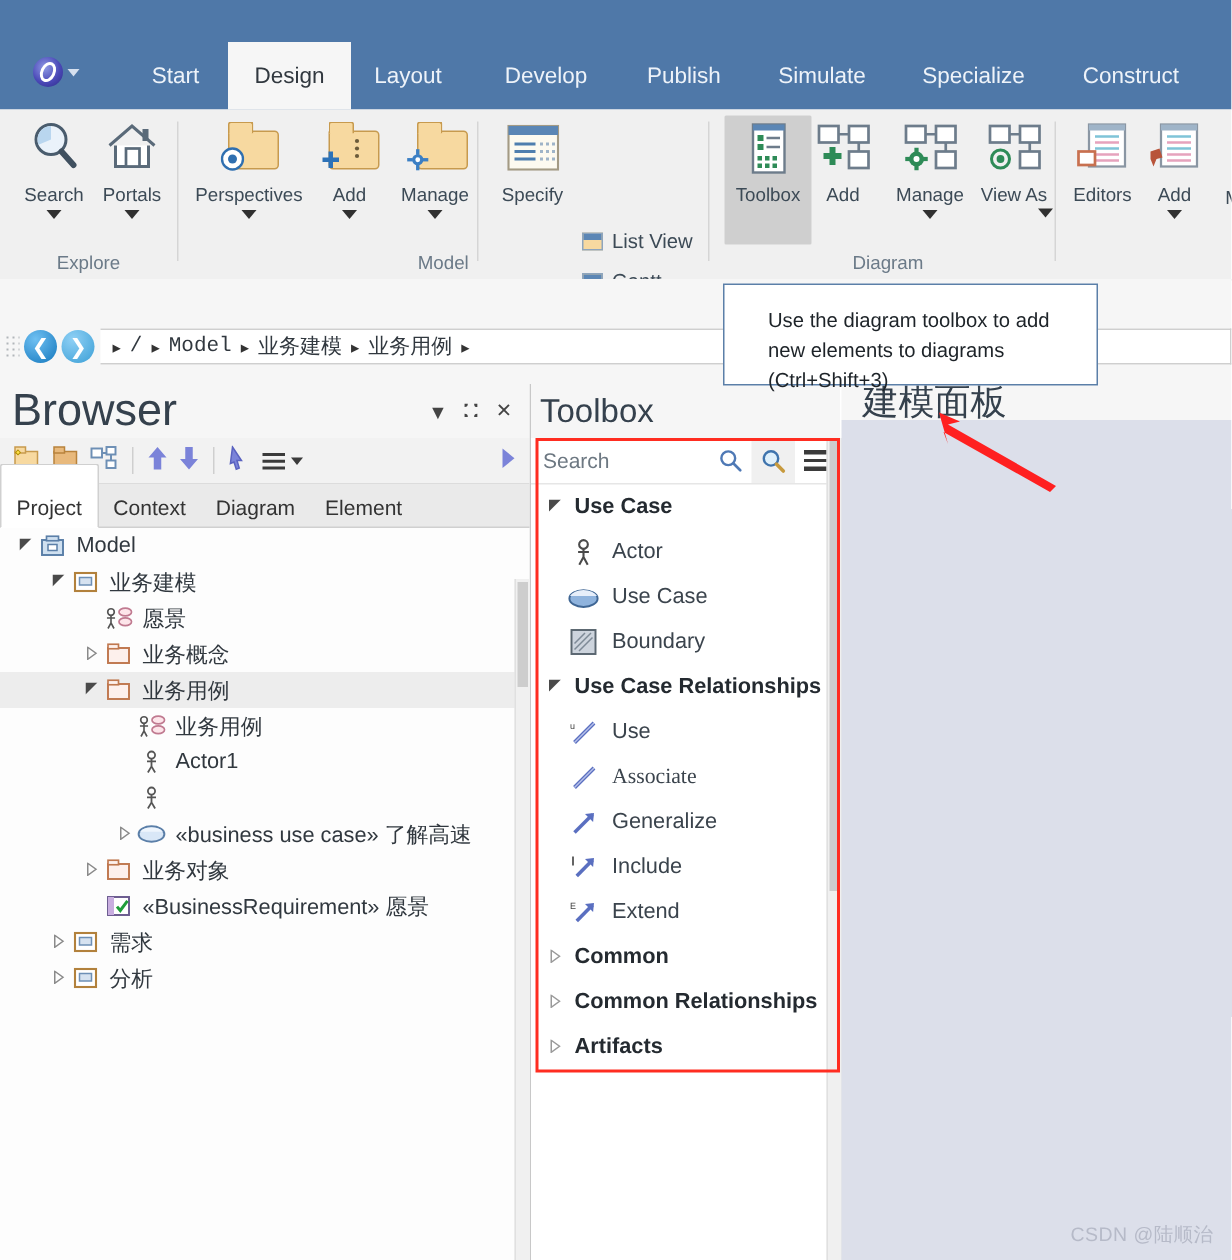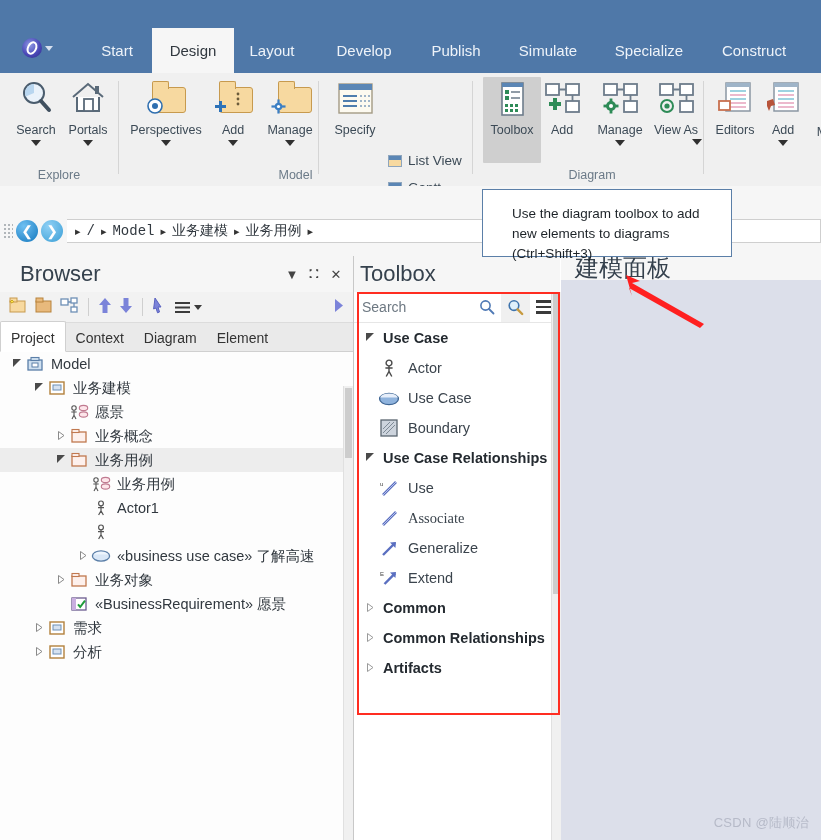--- a/index.html
+++ b/index.html
@@ -48,26 +48,26 @@
   .navbtn{width:22px;height:22px;border-radius:50%;margin-left:3px;display:flex;align-items:center;justify-content:center;color:#fff;font-size:14px;cursor:default;}
   .navbtn.back{background:radial-gradient(circle at 35% 28%,#6fc0f2,#1377bd);}
   .navbtn.fwd{background:radial-gradient(circle at 35% 28%,#8fd0f5,#3b9fd6);}
   .crumbs{flex:1;height:24px;background:#fff;border:1px solid #cfcfcf;border-left:none;margin-left:4px;display:flex;align-items:center;gap:6px;padding-left:8px;box-sizing:border-box;font-size:14px;}
   .crumbs .sep{color:#333;font-size:11px;}
   .crumbs .mono{font-family:"Liberation Mono","DejaVu Sans Mono",monospace;font-size:14px;}
 
   
   .browser{position:absolute;left:0;top:256px;width:353px;height:584px;background:#fff;border-right:1px solid #c8c8c8;}
   .ptitlebar{height:36px;background:#f6f6f6;display:flex;align-items:center;}
-  .ptitle{font-size:22px;color:#35414d;padding-left:20px;flex:1;}
+  .ptitle{font-size:30px;color:#35414d;padding-left:8px;flex:1;}
   .pbtn{width:22px;height:22px;display:flex;align-items:center;justify-content:center;color:#444;font-size:13px;cursor:default;}
   .btoolbar{height:30px;background:#f2f2f2;display:flex;align-items:center;gap:7px;padding:0 8px;border-bottom:1px solid #dcdcdc;}
   .tbsep{width:1px;height:18px;background:#cfcfcf;margin:0 2px;}
   .tabs2{height:28px;display:flex;align-items:flex-end;background:#eaeaea;border-bottom:1px solid #d0d0d0;}
-  .tab2{padding:8px 10px 5px;font-size:14px;color:#333;cursor:default;}
+  .tab2{padding:20px 10px 5px;font-size:14px;color:#333;cursor:default;}
   .tab2.on{background:#fff;border:1px solid #d0d0d0;border-bottom:1px solid #fff;margin-bottom:-1px;border-radius:2px 2px 0 0;}
   .tree{position:relative;background:#fdfdfd;height:489px;overflow:hidden;font-size:14.5px;}
   .trow{height:24px;display:flex;align-items:center;white-space:nowrap;cursor:default;}
   .trow.sel{background:#ededed;}
   .exp{width:14px;text-align:center;font-size:9px;color:#666;}
   .exp.open{color:#3b3b3b;}
   .ticon{width:22px;display:flex;align-items:center;justify-content:center;}
 
   
   .toolbox{position:absolute;left:354px;top:256px;width:206px;height:584px;background:#f6f6f6;}
@@ -700,20 +700,30 @@
                 <path d="M16 3l-0.6 6-5.4-5.4z" fill="#5a6fc0"></path>
               </svg>
             </span>
             <span style="padding-left: 6px;">Generalize</span>
           </div>
           <div class="titem">
             <span class="ic">
               <svg width="19" height="19" viewBox="0 0 19 19">
                 <path d="M4.5 15L15 4.4" stroke="#5a6fc0" stroke-width="2.4"></path>
                 <path d="M16 3l-0.6 6-5.4-5.4z" fill="#5a6fc0"></path>
+                <path d="M2 8V2" stroke="#444" stroke-width="1.1"></path>
+              </svg>
+            </span>
+            <span style="padding-left: 6px;">Include</span>
+          </div>
+          <div class="titem">
+            <span class="ic">
+              <svg width="19" height="19" viewBox="0 0 19 19">
+                <path d="M4.5 15L15 4.4" stroke="#5a6fc0" stroke-width="2.4"></path>
+                <path d="M16 3l-0.6 6-5.4-5.4z" fill="#5a6fc0"></path>
                 <text x="0" y="7" font-size="6" fill="#444">E</text>
               </svg>
             </span>
             <span style="padding-left: 6px; text-align: center;">Extend</span>
           </div>
           <div class="grp">
             <span class="exp" style="margin-left: 7px;"><svg width="9" height="9" viewBox="0 0 9 9">
                 <path d="M1.5 0.5L7 4.5 1.5 8.5z" fill="none" stroke="#9a9a9a" stroke-width="1"></path>
               </svg></span>
             <span style="padding-left: 4px;">Common</span>

